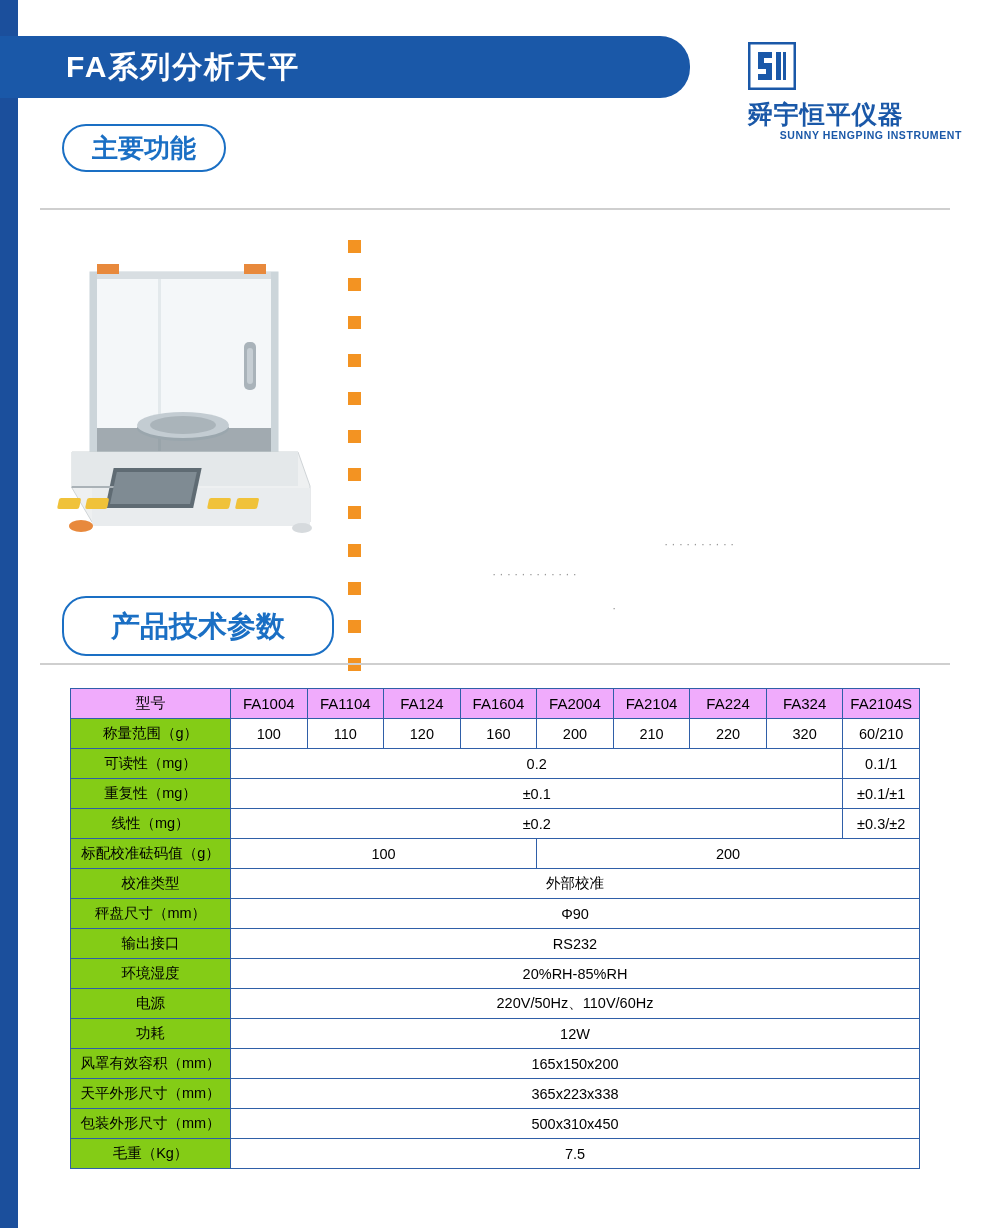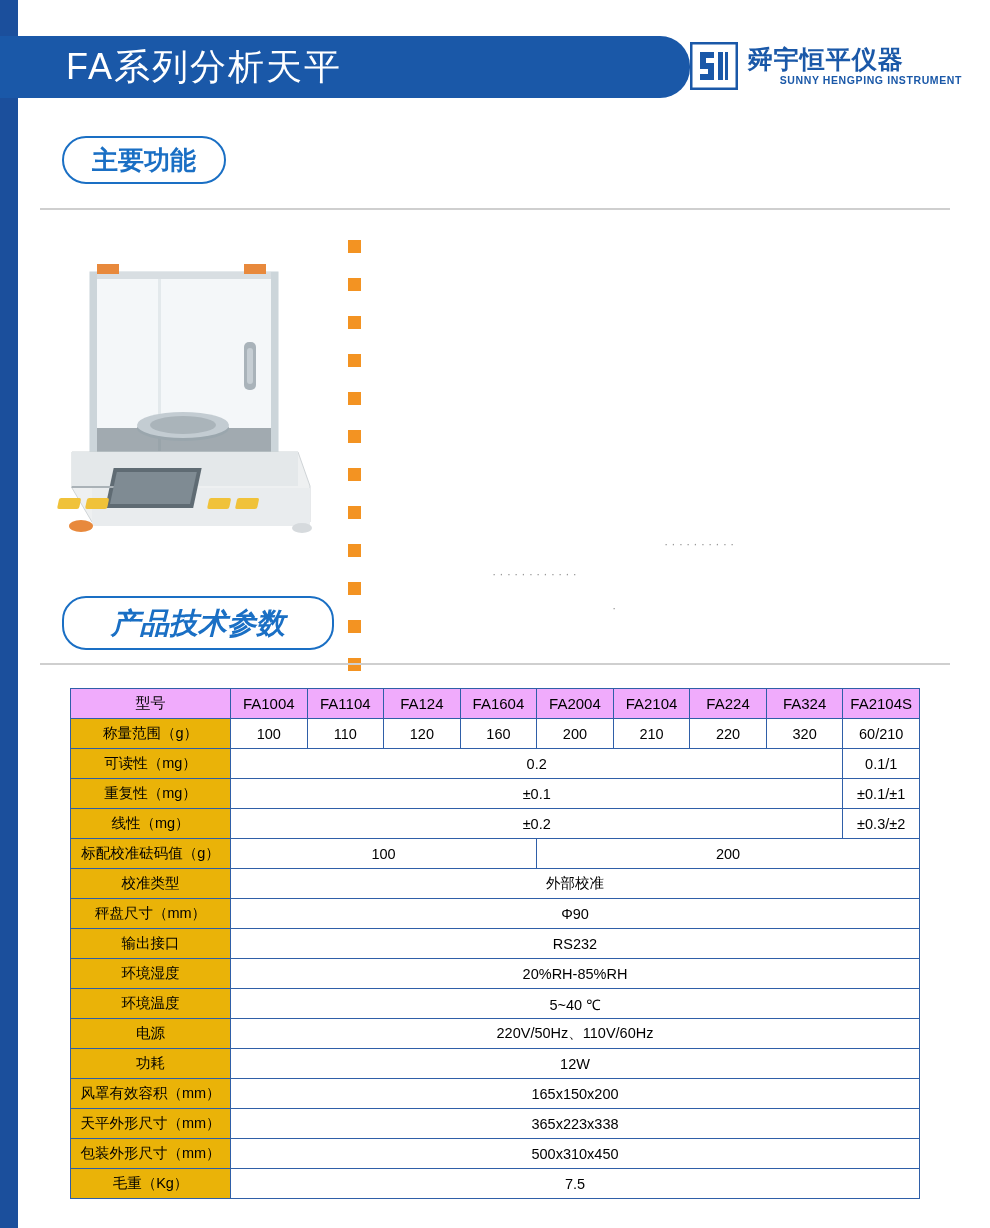--- a/index.html
+++ b/index.html
@@ -38,33 +38,34 @@
     top: 36px;
     width: 690px;
     height: 62px;
     background: #1a58a8;
     border-radius: 0 30px 30px 0;
     display: flex;
     align-items: center;
   }
   .header-title {
     color: #ffffff;
-    font-size: 36px;
-    font-weight: normal;
+    font-size: 30px;
+    font-weight: bold;
     letter-spacing: 2px;
     margin-left: 66px;
   }
 
   
   .logo-wrap {
     position: absolute;
     right: 28px;
     top: 42px;
     display: flex;
     gap: 10px;
+    flex-direction: column;
   }
   .logo-mark {
     width: 48px;
     height: 48px;
     position: relative;
   }
   .logo-text-group {
     display: flex;
     flex-direction: column;
     justify-content: center;
@@ -92,34 +93,33 @@
     align-items: center;
     justify-content: center;
     border: 2.5px solid #1a6fc4;
     border-radius: 24px;
     color: #1a6fc4;
     background: #fff;
     box-sizing: border-box;
   }
   #pill-main {
     left: 62px;
-    top: 136px;
+    top: 124px;
     width: 164px;
     height: 48px;
     font-size: 26px;
     font-weight: bold;
   }
   #pill-spec {
     left: 62px;
     top: 596px;
     width: 272px;
-    height: 54px;
+    height: 60px;
     font-size: 29px;
     font-weight: bold;
-    font-style: italic;
   }
   .pill span { line-height: 1; }
 
   
   .rule {
     position: absolute;
     left: 40px;
     width: 910px;
     height: 2px;
     background: #cfcfcf;
@@ -181,21 +181,21 @@
     color: #000;
   }
   .spec-table thead th {
     background: #f0abfc;
     font-size: 15px;
   }
   .spec-table td.label, .spec-table th.label {
     width: 155px;
   }
   .spec-table tbody td.label {
-    background: #eab308;
+    background: #84cc16;
   }
 </style>
 </head>
 <body>
 
 <div class="page">
 
   <div class="left-spine"></div>
 
   <div class="header-bar">
@@ -348,24 +348,20 @@
         </tr>
         <tr>
           <td class="label">输出接口</td>
           <td colspan="9">RS232</td>
         </tr>
         <tr>
           <td class="label">环境湿度</td>
           <td colspan="9">20%RH-85%RH</td>
         </tr>
         <tr>
-          <td class="label">环境温度</td>
-          <td colspan="9">5~40 ℃</td>
-        </tr>
-        <tr>
           <td class="label">电源</td>
           <td colspan="9">220V/50Hz、110V/60Hz</td>
         </tr>
         <tr>
           <td class="label">功耗</td>
           <td colspan="9">12W</td>
         </tr>
         <tr>
           <td class="label">风罩有效容积（mm）</td>
           <td colspan="9">165x150x200</td>

